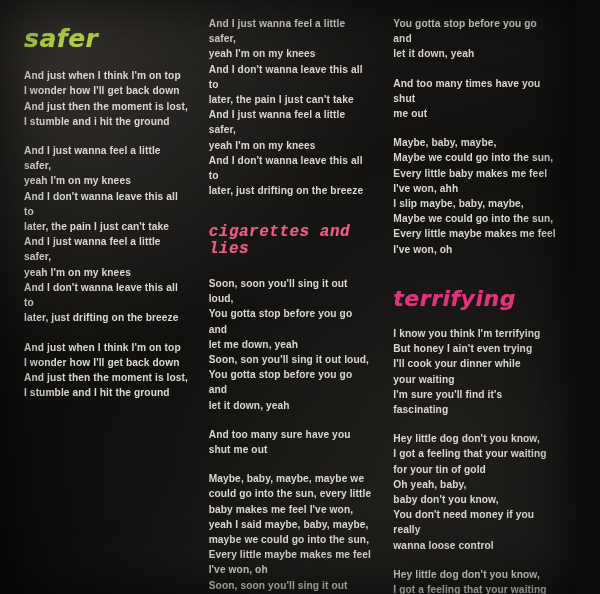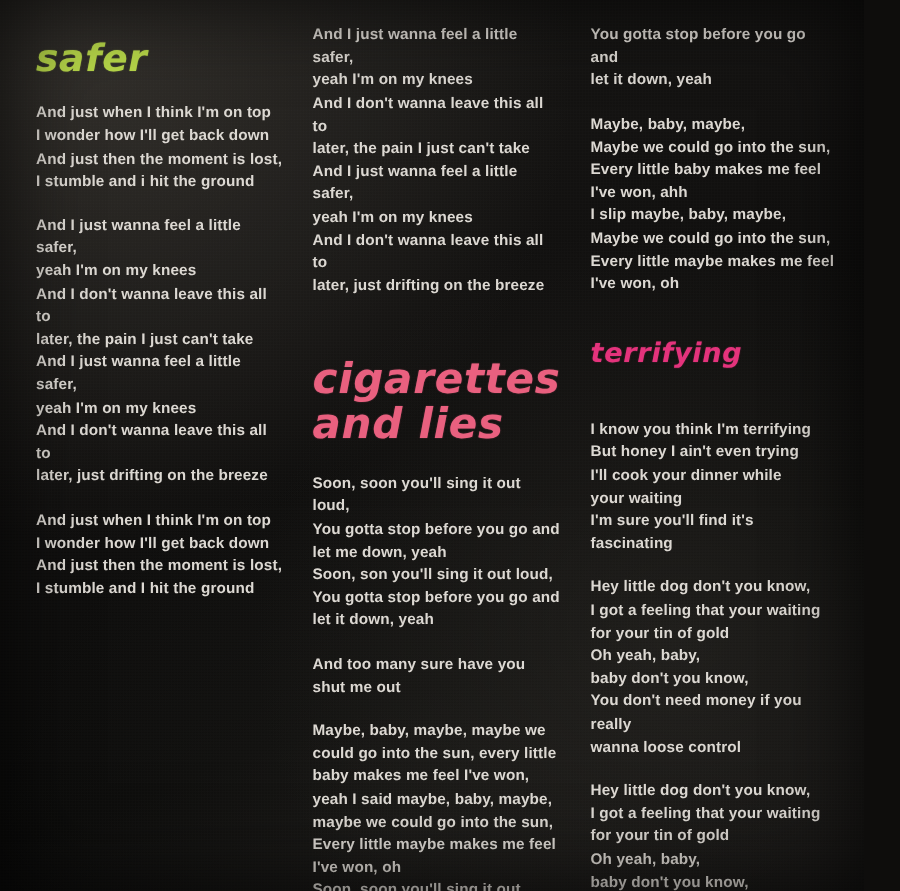--- a/index.html
+++ b/index.html
@@ -59,30 +59,31 @@
   }
   .h-safer {
     color: #b9d94a;
     font-size: 25px;
     margin-top: 14px;
     margin-bottom: 16px;
     text-shadow: 0 0 1px rgba(185,217,74,0.5);
   }
   .h-cigarettes {
     color: #e9607f;
-    font-size: 28px;
-    margin-top: 40px;
+    font-size: 16px;
+    margin-top: 26px;
     margin-bottom: 18px;
     text-shadow: 0 0 1px rgba(233,96,127,0.5);
+    font-family: Liberation Mono, monospace;
   }
   .h-terrifying {
     color: #e4337c;
-    font-size: 18px;
+    font-size: 22px;
     margin-top: 30px;
-    margin-bottom: 33px;
+    margin-bottom: 16px;
     text-shadow: 0 0 1px rgba(228,51,124,0.5);
   }
 
   .stanza {
     color: #dcd8d2;
     font-size: 10.2px;
     line-height: 15.2px;
     margin: 0 0 14px 0;
     white-space: pre-line;
     letter-spacing: 0.1px;
@@ -152,20 +153,22 @@
 I've won, oh
 Soon, soon you'll sing it out loud,
 You gotta stop before you go and
 let it down, yeah
 Soon, son you'll sing it out loud,</p>
     </div>
 
     <div class="col col-3">
       <p class="stanza spacer-top">You gotta stop before you go and
 let it down, yeah</p>
+      <p class="stanza">And too many times have you shut
+me out</p>
       <p class="stanza">Maybe, baby, maybe,
 Maybe we could go into the sun,
 Every little baby makes me feel
 I've won, ahh
 I slip maybe, baby, maybe,
 Maybe we could go into the sun,
 Every little maybe makes me feel
 I've won, oh</p>
       <div class="heading h-terrifying" style="color: rgb(228, 51, 124);">terrifying</div>
       <p class="stanza">I know you think I'm terrifying

